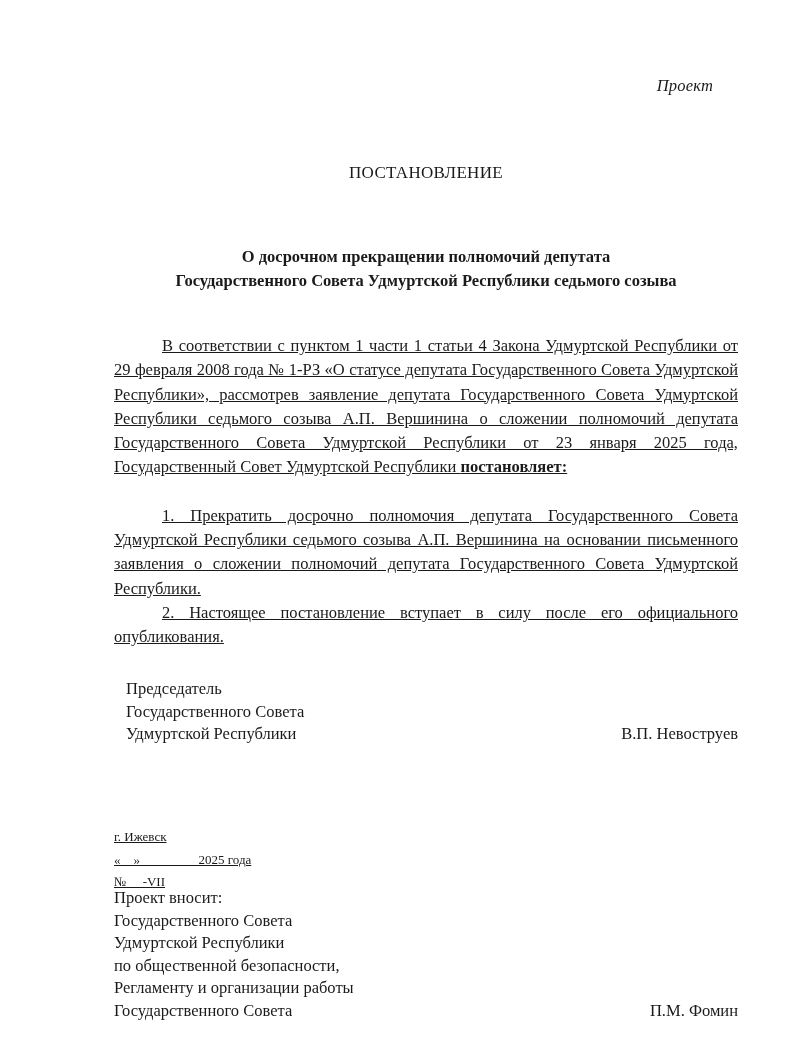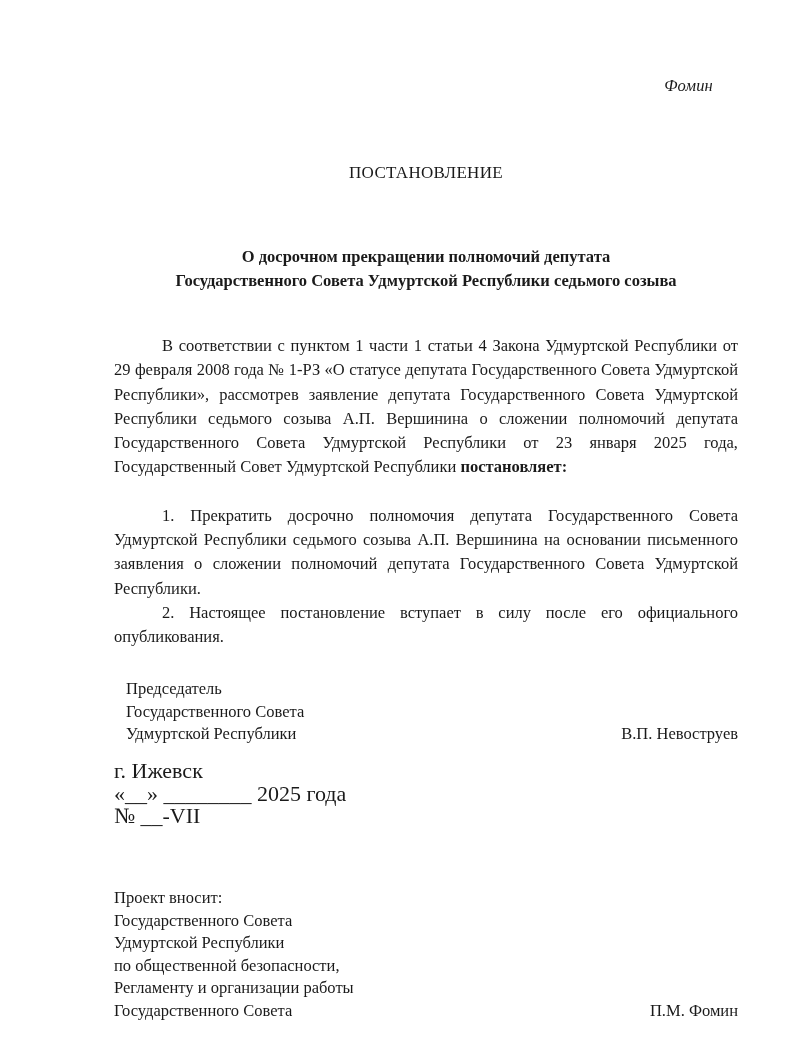--- a/index.html
+++ b/index.html
@@ -80,20 +80,21 @@
     top: 334px;
     width: 624px;
     font-size: 16.5px;
     line-height: 24.3px;
   }
   p.para {
     margin: 0;
     text-align: justify;
     text-justify: inter-word;
     text-indent: 48px;
+    text-decoration: underline;
   }
   p.para.gap-before { margin-top: 24px; }
   p.para b { font-weight: bold; }
 
   
   .sig-block {
     position: absolute;
     left: 0;
     top: 678px;
     width: 624px;
@@ -105,24 +106,25 @@
     justify-content: space-between;
     align-items: baseline;
   }
   .sig-left { white-space: nowrap; margin-left: 12px; }
   .sig-name { white-space: nowrap; }
 
   
   .place-block {
     position: absolute;
     left: 0;
-    top: 760px;
+    top: 826px;
     width: 624px;
-    font-size: 22px;
+    font-size: 13px;
     line-height: 22.5px;
+    text-decoration: underline;
   }
   .place-block div { white-space: pre; }
 
   
   .submit-block {
     position: absolute;
     left: 0;
     top: 887px;
     width: 624px;
     font-size: 16.5px;
@@ -130,21 +132,21 @@
   }
   .submit-block .sub-line { white-space: nowrap; }
 </style>
 </head>
 <body>
 
 <div class="page">
   <div class="content">
 
     <div class="proekt-stamp">
-      <span>Фомин</span>
+      <span>Проект</span>
     </div>
 
     <div class="doc-title">
       <span class="tline">ПОСТАНОВЛЕНИЕ</span>
     </div>
 
     <div class="doc-subject">
       <span class="sline">О досрочном прекращении полномочий депутата</span>
       <span class="sline">Государственного Совета Удмуртской Республики седьмого созыва</span>
     </div>

